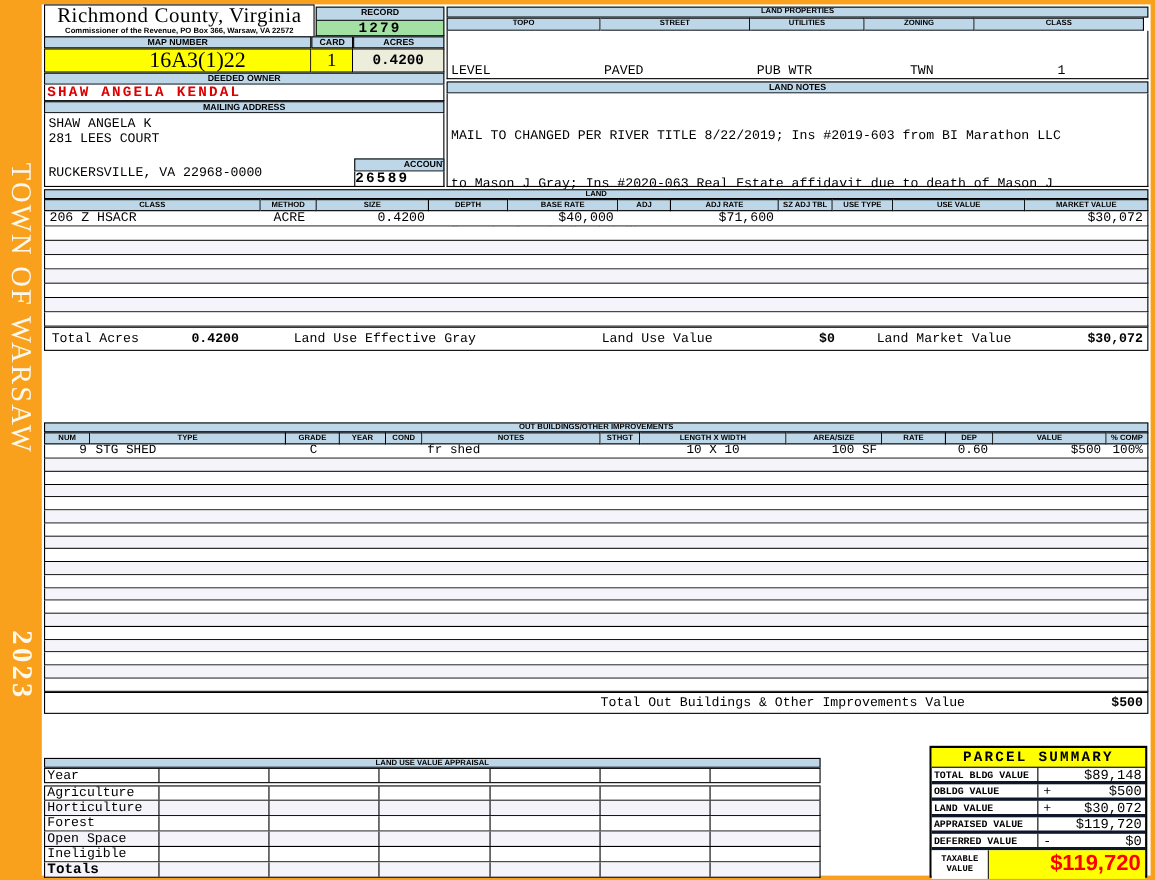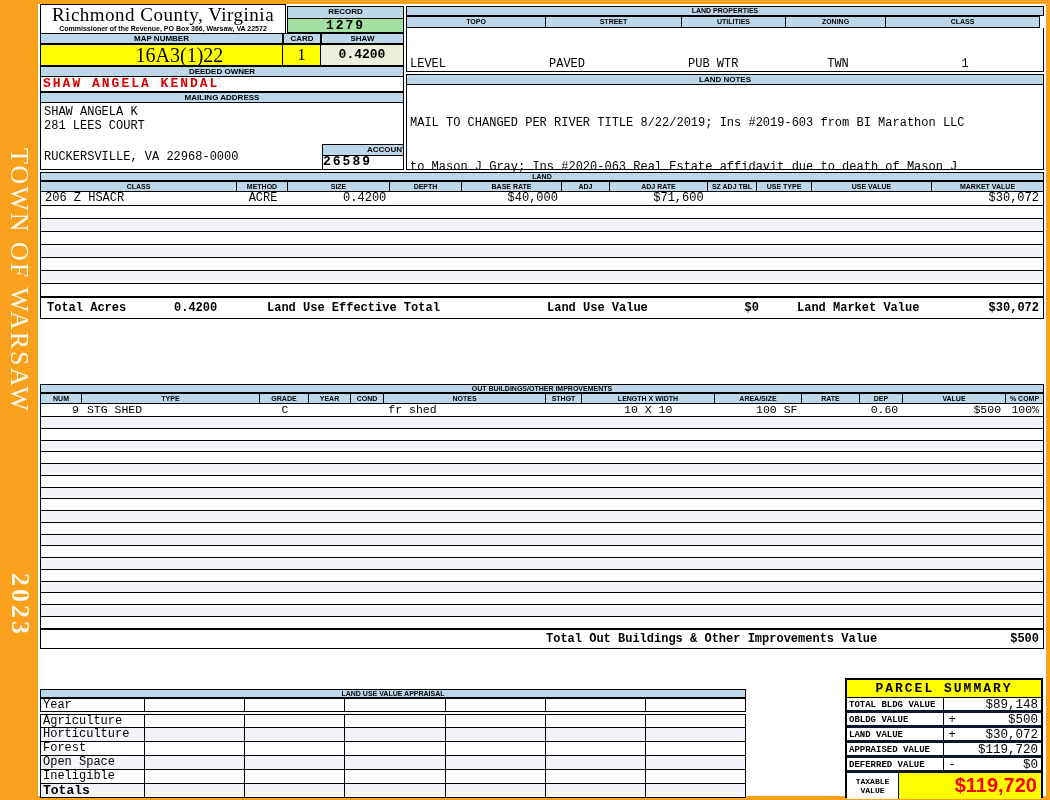--- a/index.html
+++ b/index.html
@@ -64,21 +64,21 @@
   .dt-bar { height:9px; }
   .dt-headers { display:flex; height:11px; }
   .dt-headers > div { border:1px solid #000; border-left:none; background:#BDD7E8; font-family:"Liberation Sans",sans-serif;
                       font-weight:bold; font-size:7px; line-height:9px; text-align:center; overflow:hidden; }
   .dt-headers > div:first-child { border-left:1px solid #000; }
   .dt-row { display:flex; border:1px solid #000; border-top:none; background:#fff; }
   .dt-row > div { overflow:hidden; white-space:pre; }
   .empty-row { border:1px solid #000; border-top:none; background:#fff; }
   .empty-row.alt { background:#F4F4FA; }
   .total-row { position:relative; border:1px solid #000; border-top:1px solid #000; background:#fff; font-size:12px; }
-  .total-row span { position:absolute;font-weight:bold; }
+  .total-row span { position:absolute; }
 
   
   .luva { left:2px; top:685px; width:706px; }
   .luva-row { display:flex; height:14px; border:1px solid #000; border-top:none; background:#fff; }
   .luva-row.first { border-top:1px solid #000; }
   .luva-row.gap { margin-top:2px; border-top:1px solid #000; }
   .luva-row .lab { width:104px; border-right:1px solid #000; font-size:12px; line-height:13px; padding-left:2px; }
   .luva-row .c { flex:1; border-right:1px solid #000; }
   .luva-row .c:last-child { border-right:none; }
   .luva-row.totals .lab { font-weight:bold; font-size:13px; }
@@ -140,21 +140,21 @@
     <div class="lp-col" style="left:381px;width:100px;text-align:center;">
       <div>TWN</div>
     </div>
     <div class="lp-col" style="left:481px;width:154px;text-align:center;">
       <div>1</div>
     </div>
   </div>
 
   <div class="abs bar lbl8 map-bar">MAP NUMBER</div>
   <div class="abs bar lbl8 card-bar">CARD</div>
-  <div class="abs bar lbl8 acres-bar">SHAW</div>
+  <div class="abs bar lbl8 acres-bar">ACRES</div>
   <div class="abs map-val">16A3(1)22</div>
   <div class="abs card-val">1</div>
   <div class="abs acres-val">0.4200</div>
 
   <div class="abs bar lbl8 owner-bar">DEEDED OWNER</div>
   <div class="abs owner-val">SHAW ANGELA KENDAL</div>
   <div class="abs bar lbl8 mail-bar">MAILING ADDRESS</div>
   <div class="abs mail-box">
     <div>SHAW ANGELA K</div>
     <div>281 LEES COURT</div>
@@ -204,21 +204,21 @@
         <div class="empty-row alt" style="height: 13px;"></div>
         <div class="empty-row" style="height: 13px;"></div>
         <div class="empty-row alt" style="height: 13px;"></div>
         <div class="empty-row" style="height: 13px;"></div>
         <div class="empty-row alt" style="height: 13px;"></div>
         <div class="empty-row" style="height: 13px;"></div>
       </div>
     <div class="total-row" style="height:22px; line-height:20px;">
       <span style="left:6px;">Total Acres</span>
       <span style="left:133px;font-weight:bold;">0.4200</span>
-      <span style="left:226px;">Land Use Effective Total</span>
+      <span style="left:226px;">Land Use Effective Gray</span>
       <span style="left:506px;">Land Use Value</span>
       <span style="left:680px;width:38px;text-align:right;font-weight:bold;">$0</span>
       <span style="left:756px;">Land Market Value</span>
       <span style="right:4px;font-weight:bold;">$30,072</span>
     </div>
   </div>
 
   <div class="abs dtable" style="top:380px;">
     <div class="bar lbl7 dt-bar">OUT BUILDINGS/OTHER IMPROVEMENTS</div>
     <div class="dt-headers" id="out-headers">

